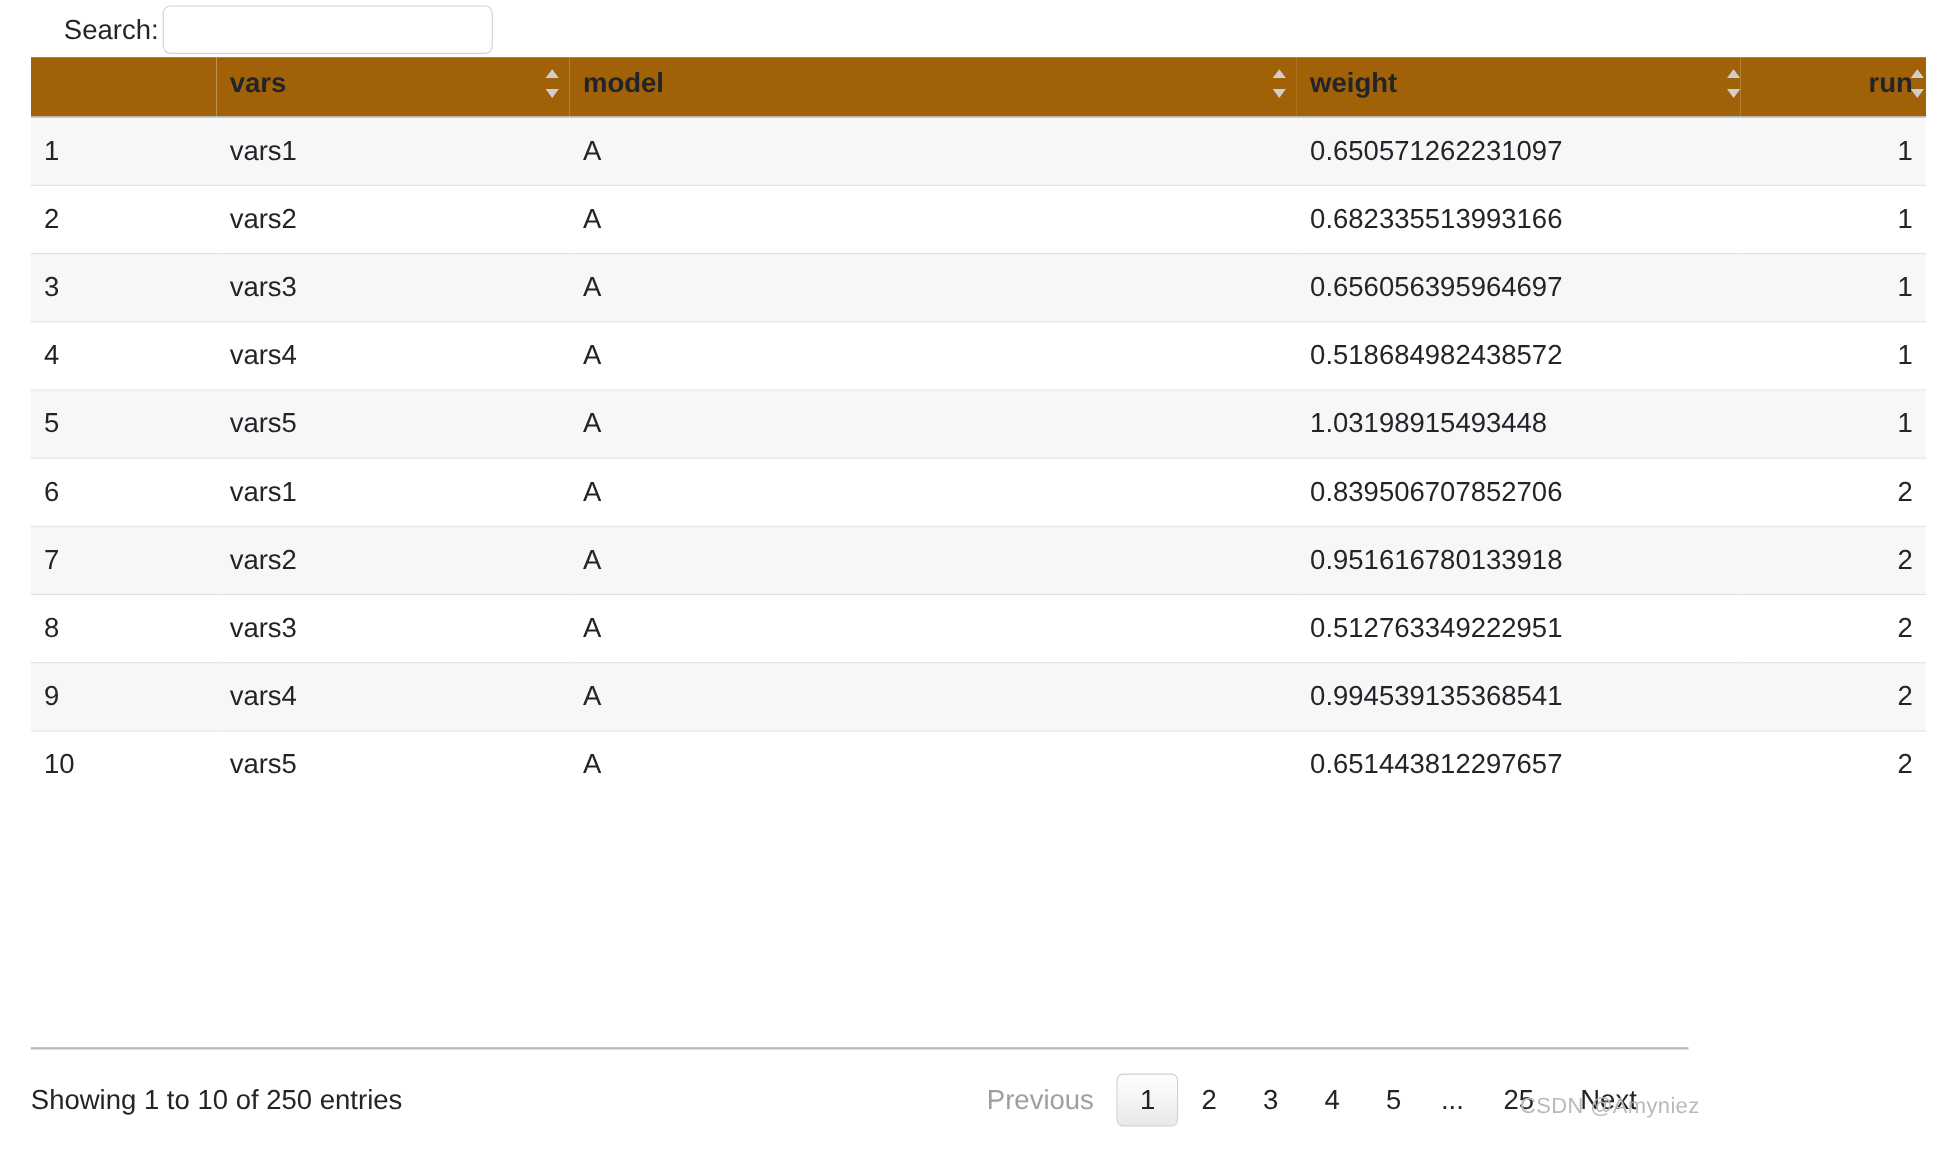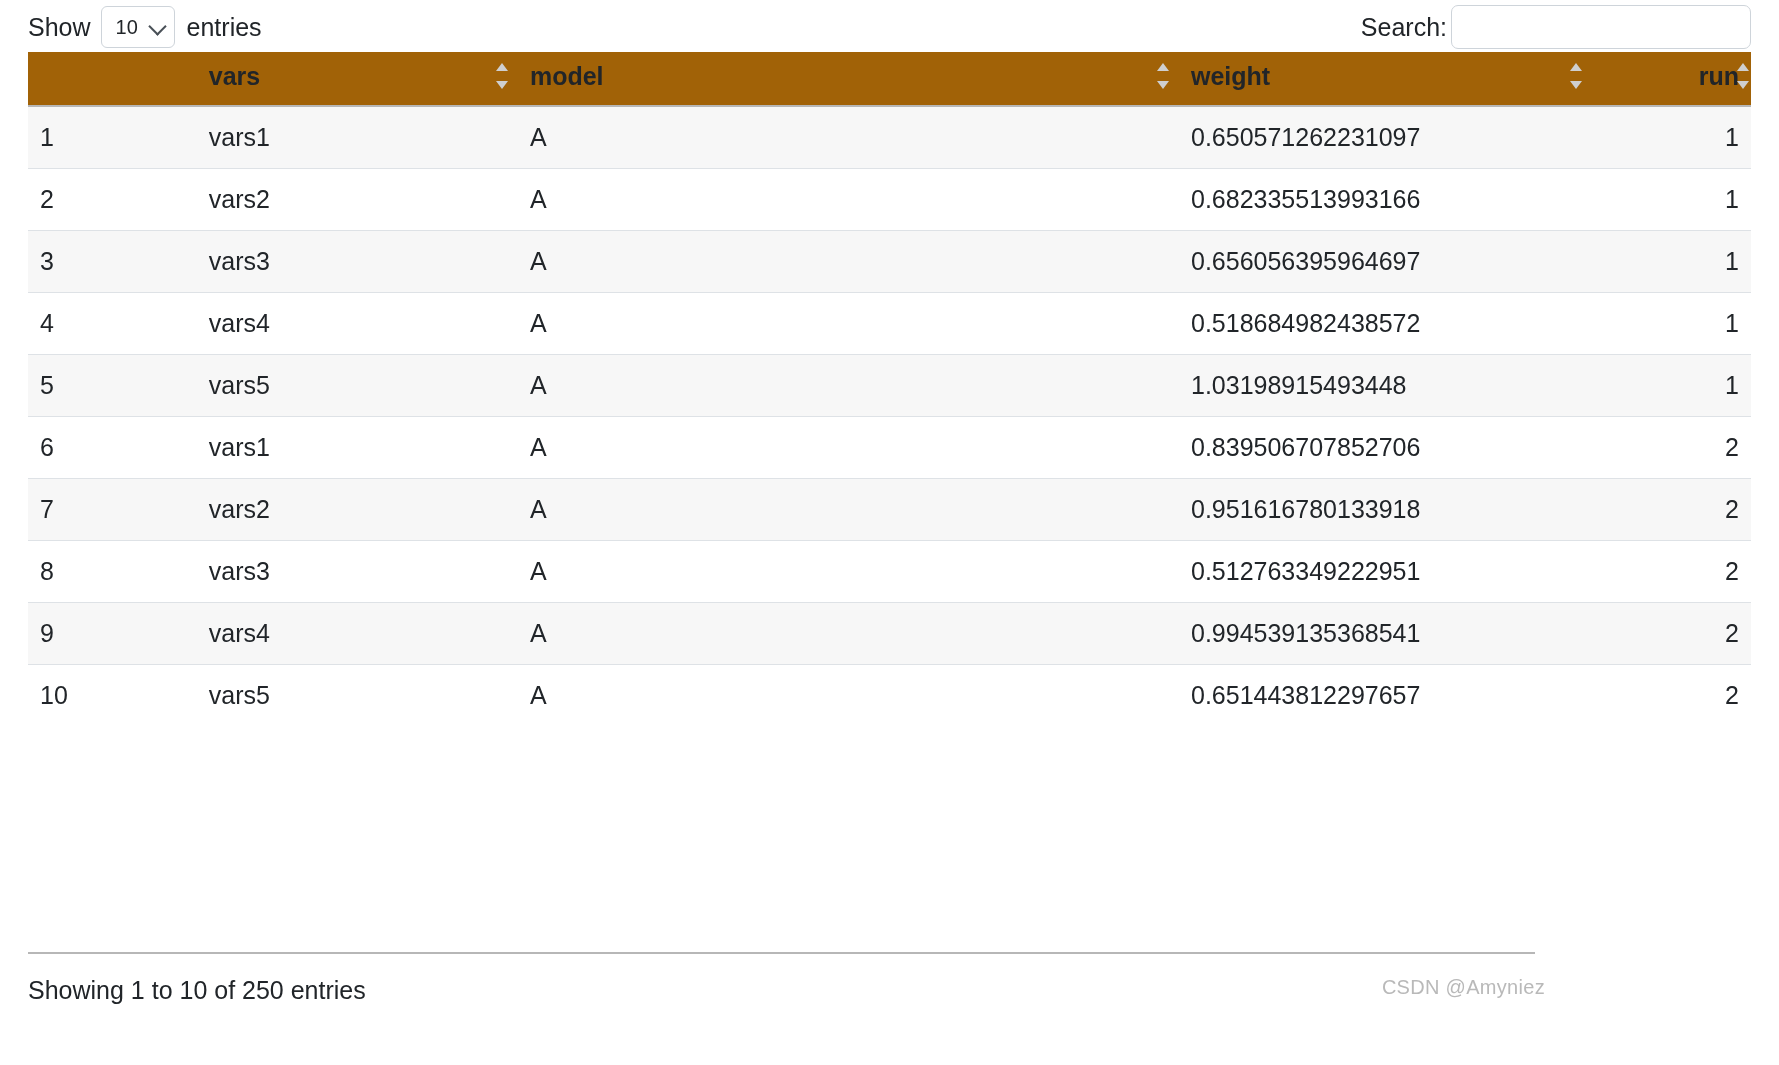--- a/index.html
+++ b/index.html
@@ -224,28 +224,20 @@
     user-select: none;
   }
 </style>
 </head>
 <body>
 
 <div class="dt-wrapper">
 
   <div class="dt-topbar">
 
-    <div class="dt-length">
-      <span class="lbl-pre">Show</span>
-      <div class="dt-select">
-        <span>10</span>
-        <span class="caret"></span>
-      </div>
-      <span class="lbl-post">entries</span>
-    </div>
 
     <div class="dt-filter">
       <span class="lbl">Search:</span>
       <input class="dt-search-input" type="text" placeholder="" value="" style="">
     </div>
   </div>
 
   <table class="dataTable">
     <thead>
       <tr>
@@ -352,15 +344,28 @@
           <td class="col-run">2</td>
         </tr>
       </tbody>
   </table>
 
 </div>
 
 <div class="dt-bottom">
   <div class="dt-bottom-inner">
     <div class="dt-info">Showing 1 to 10 of 250 entries</div>
+    <div class="dt-paginate" id="paginate">
+      <button class="pg-btn disabled">Previous</button>
+      <span id="pg-numbers" style="display:flex;align-items:center;">
+          <button class="pg-btn pg-num current">1</button>
+          <button class="pg-btn pg-num">2</button>
+          <button class="pg-btn pg-num">3</button>
+          <button class="pg-btn pg-num">4</button>
+          <button class="pg-btn pg-num">5</button>
+          <button class="pg-btn pg-num ellipsis">...</button>
+          <button class="pg-btn pg-num">25</button>
+        </span>
+      <button class="pg-btn">Next</button>
+    </div>
   </div>
   <div class="watermark">CSDN @Amyniez</div>
 </div>
 
 </body></html>

